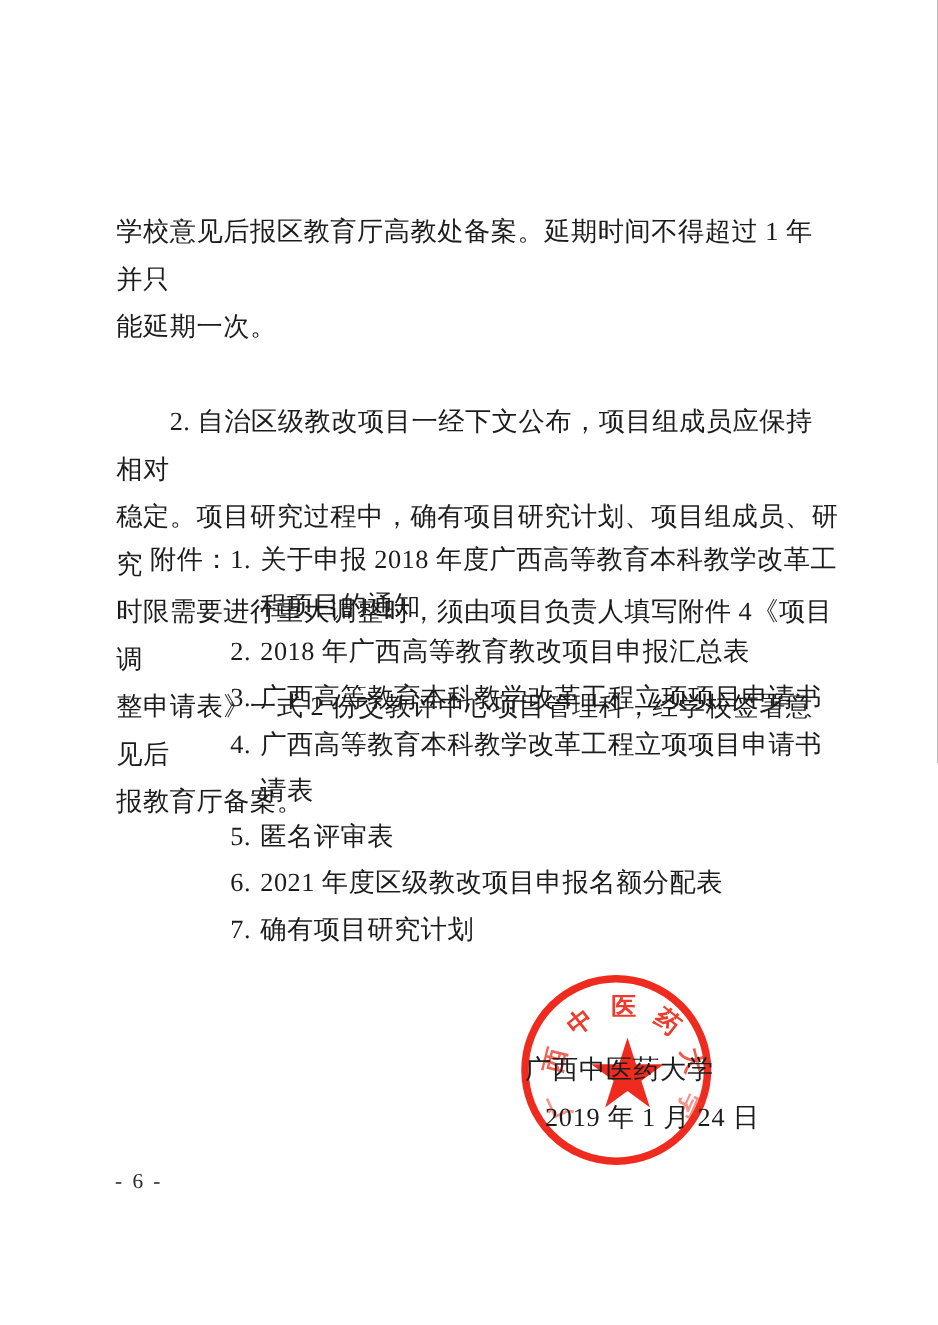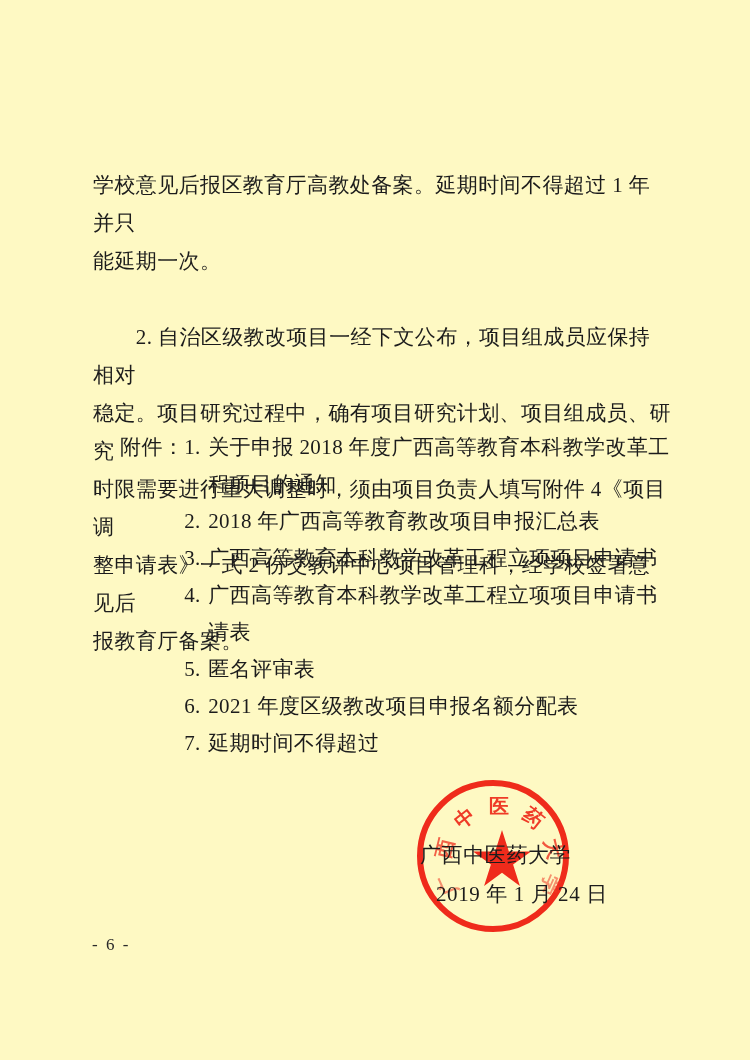--- a/index.html
+++ b/index.html
@@ -1,20 +1,20 @@
 <!DOCTYPE html>
 <html lang="zh"><head>
 <meta charset="utf-8">
 <style>
   html,body{margin:0;padding:0;background:#888;}
   .page{
     position:relative;
     width:750px;height:1060px;
     margin:0 auto;
-    background:#fef9c3;
+    background:#ffffff;
     font-family:"Liberation Serif","DejaVu Serif",serif;
     color:#1c1c1c;
     overflow:hidden;
   }
   
   .body-text{
     position:absolute;
     left:93px;top:128px;width:578px;
     font-size:21px;line-height:38px;
     letter-spacing:0.4px;
@@ -124,21 +124,21 @@
       <div class="att-item">
         <span class="att-num">5.</span>
         <span class="att-text">匿名评审表</span>
       </div>
       <div class="att-item">
         <span class="att-num">6.</span>
         <span class="att-text">2021 年度区级教改项目申报名额分配表</span>
       </div>
       <div class="att-item">
         <span class="att-num">7.</span>
-        <span class="att-text">延期时间不得超过</span>
+        <span class="att-text">确有项目研究计划</span>
       </div>
     </div>
   </div>
 
   <div class="seal">
     <span class="seal-char">广</span>
     <span class="seal-char">西</span>
     <span class="seal-char">中</span>
     <span class="seal-char">医</span>
     <span class="seal-char">药</span>

